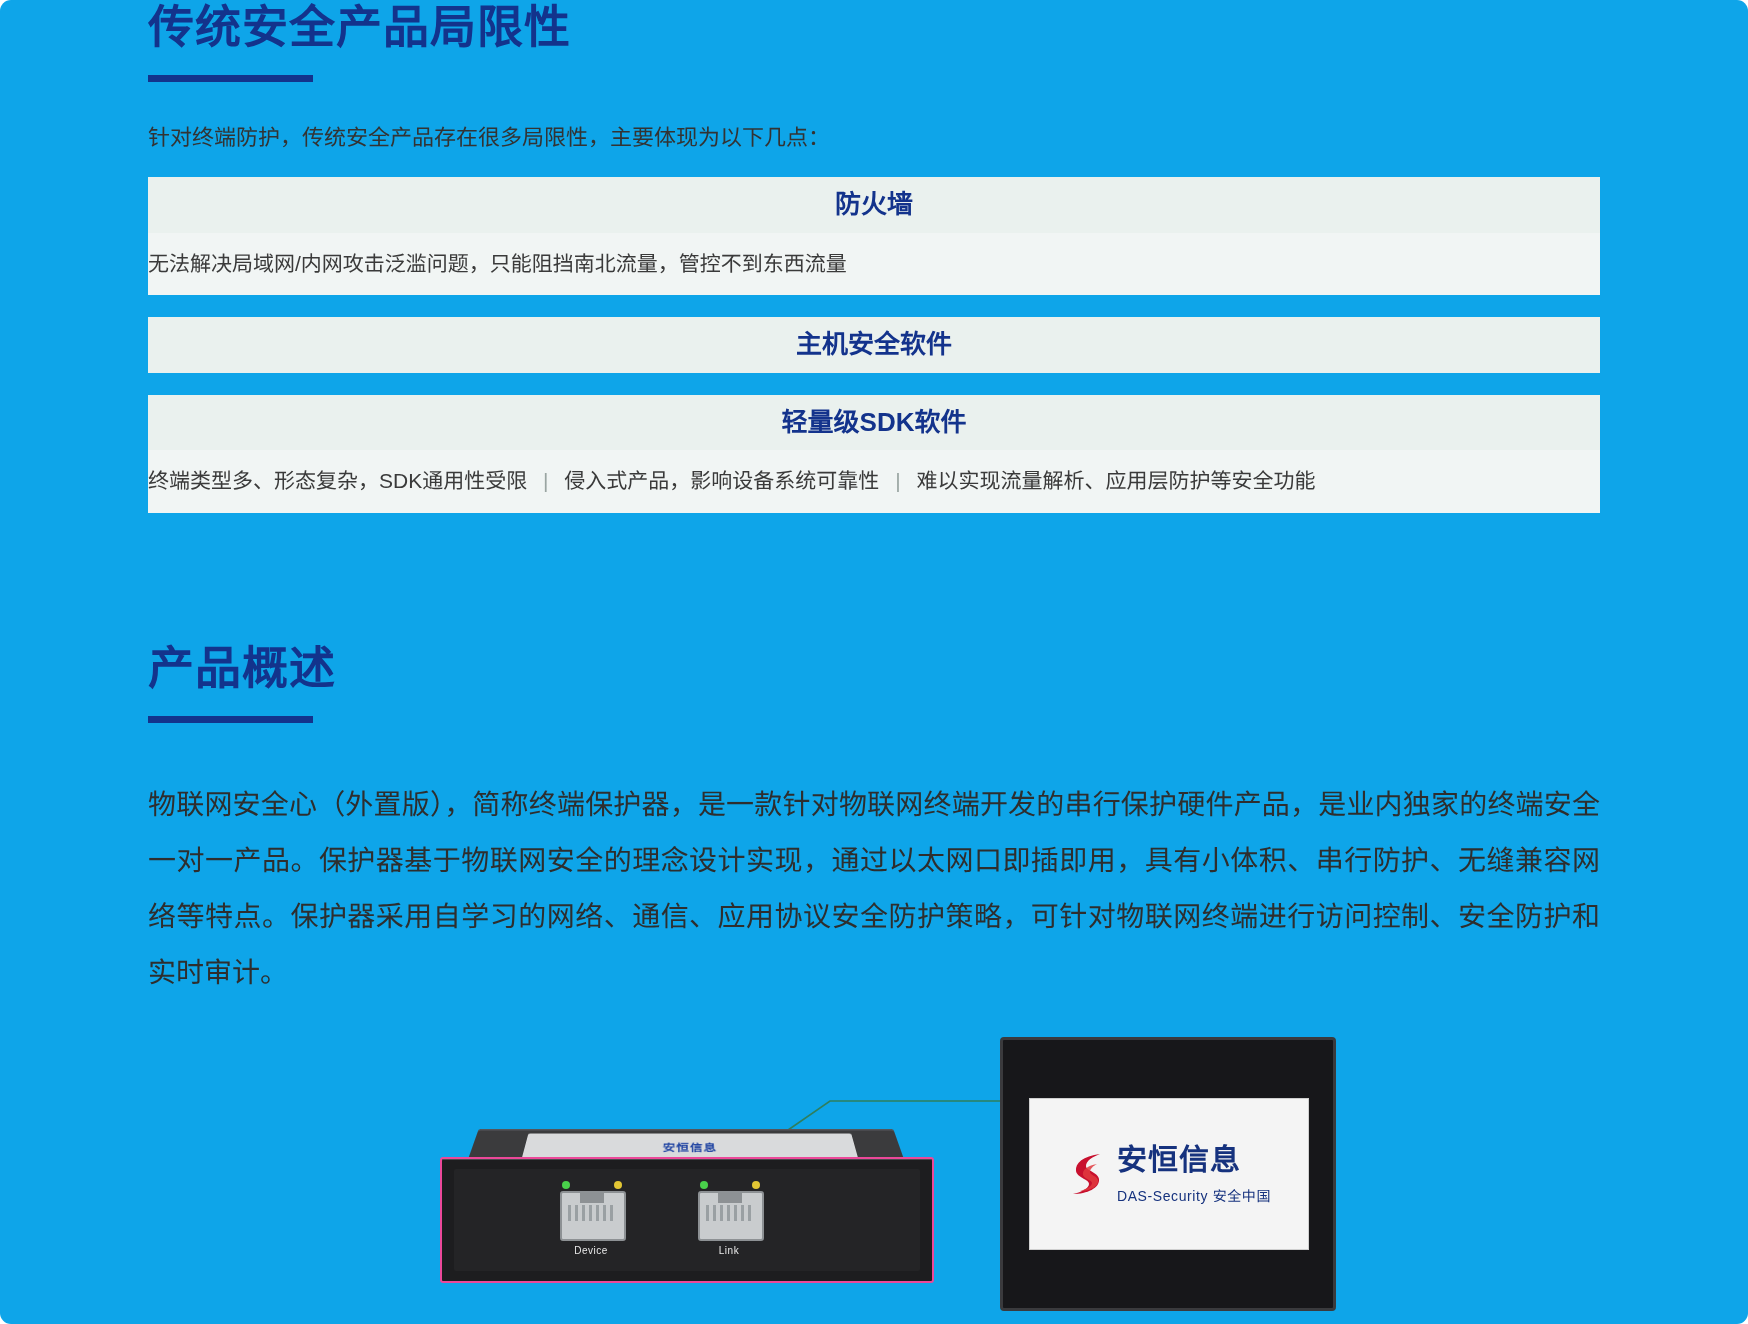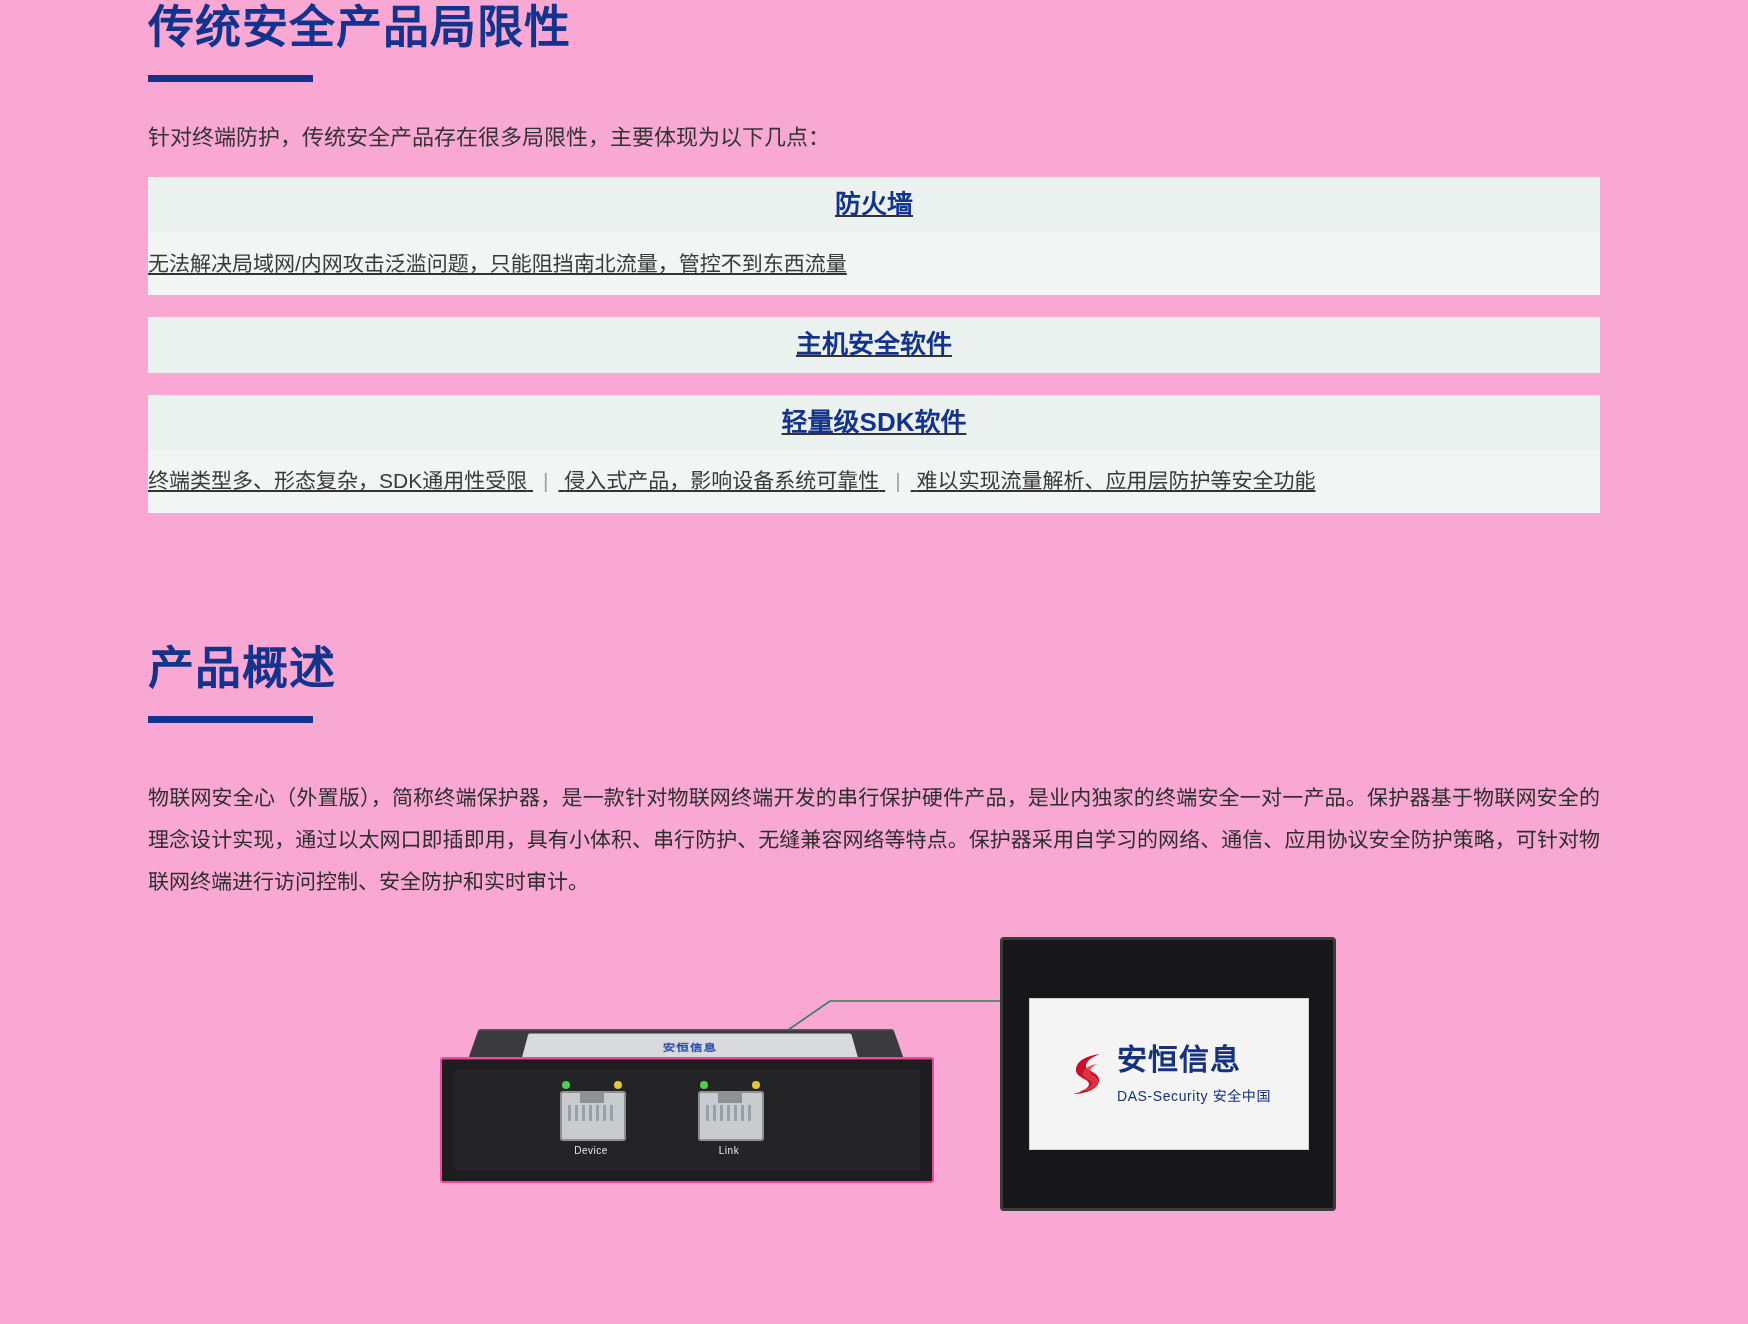--- a/index.html
+++ b/index.html
@@ -12,21 +12,22 @@
     height: 1324px;
     font-family: "Liberation Sans", sans-serif;
     color: #333333;
     position: relative;
     overflow: hidden;
   }
   .page {
     width: 1748px;
     height: 1324px;
     position: relative;
-    background: #f9a8d4;
+    background: #0ea5e9;
+    border-radius: 11px;
   }
 
   
   .section {
     padding-left: 148px;
     padding-right: 148px;
   }
   .section-title {
     font-size: 46px;
     font-weight: bold;
@@ -46,21 +47,20 @@
   .intro-line {
     font-size: 22px;
     color: #333333;
     margin-top: 38px;
     line-height: 1.6;
   }
 
   
   .limits {
     margin-top: 16px;
-    text-decoration: underline;
   }
   .limit-block {
     margin-bottom: 22px;
   }
   .limit-head {
     background: #eaf1ee;
     text-align: center;
     font-size: 26px;
     font-weight: bold;
     color: #13338c;
@@ -79,21 +79,21 @@
     color: #9aa5a2;
     padding: 0 10px;
   }
 
   
   .overview-wrap {
     margin-top: 128px;
   }
   .overview-body {
     margin-top: 54px;
-    font-size: 21px;
+    font-size: 28px;
     line-height: 2.0;
     color: #2e2e2e;
     text-align: justify;
   }
 
   
   .hw-area {
     position: relative;
     margin-top: 26px;
     height: 280px;

